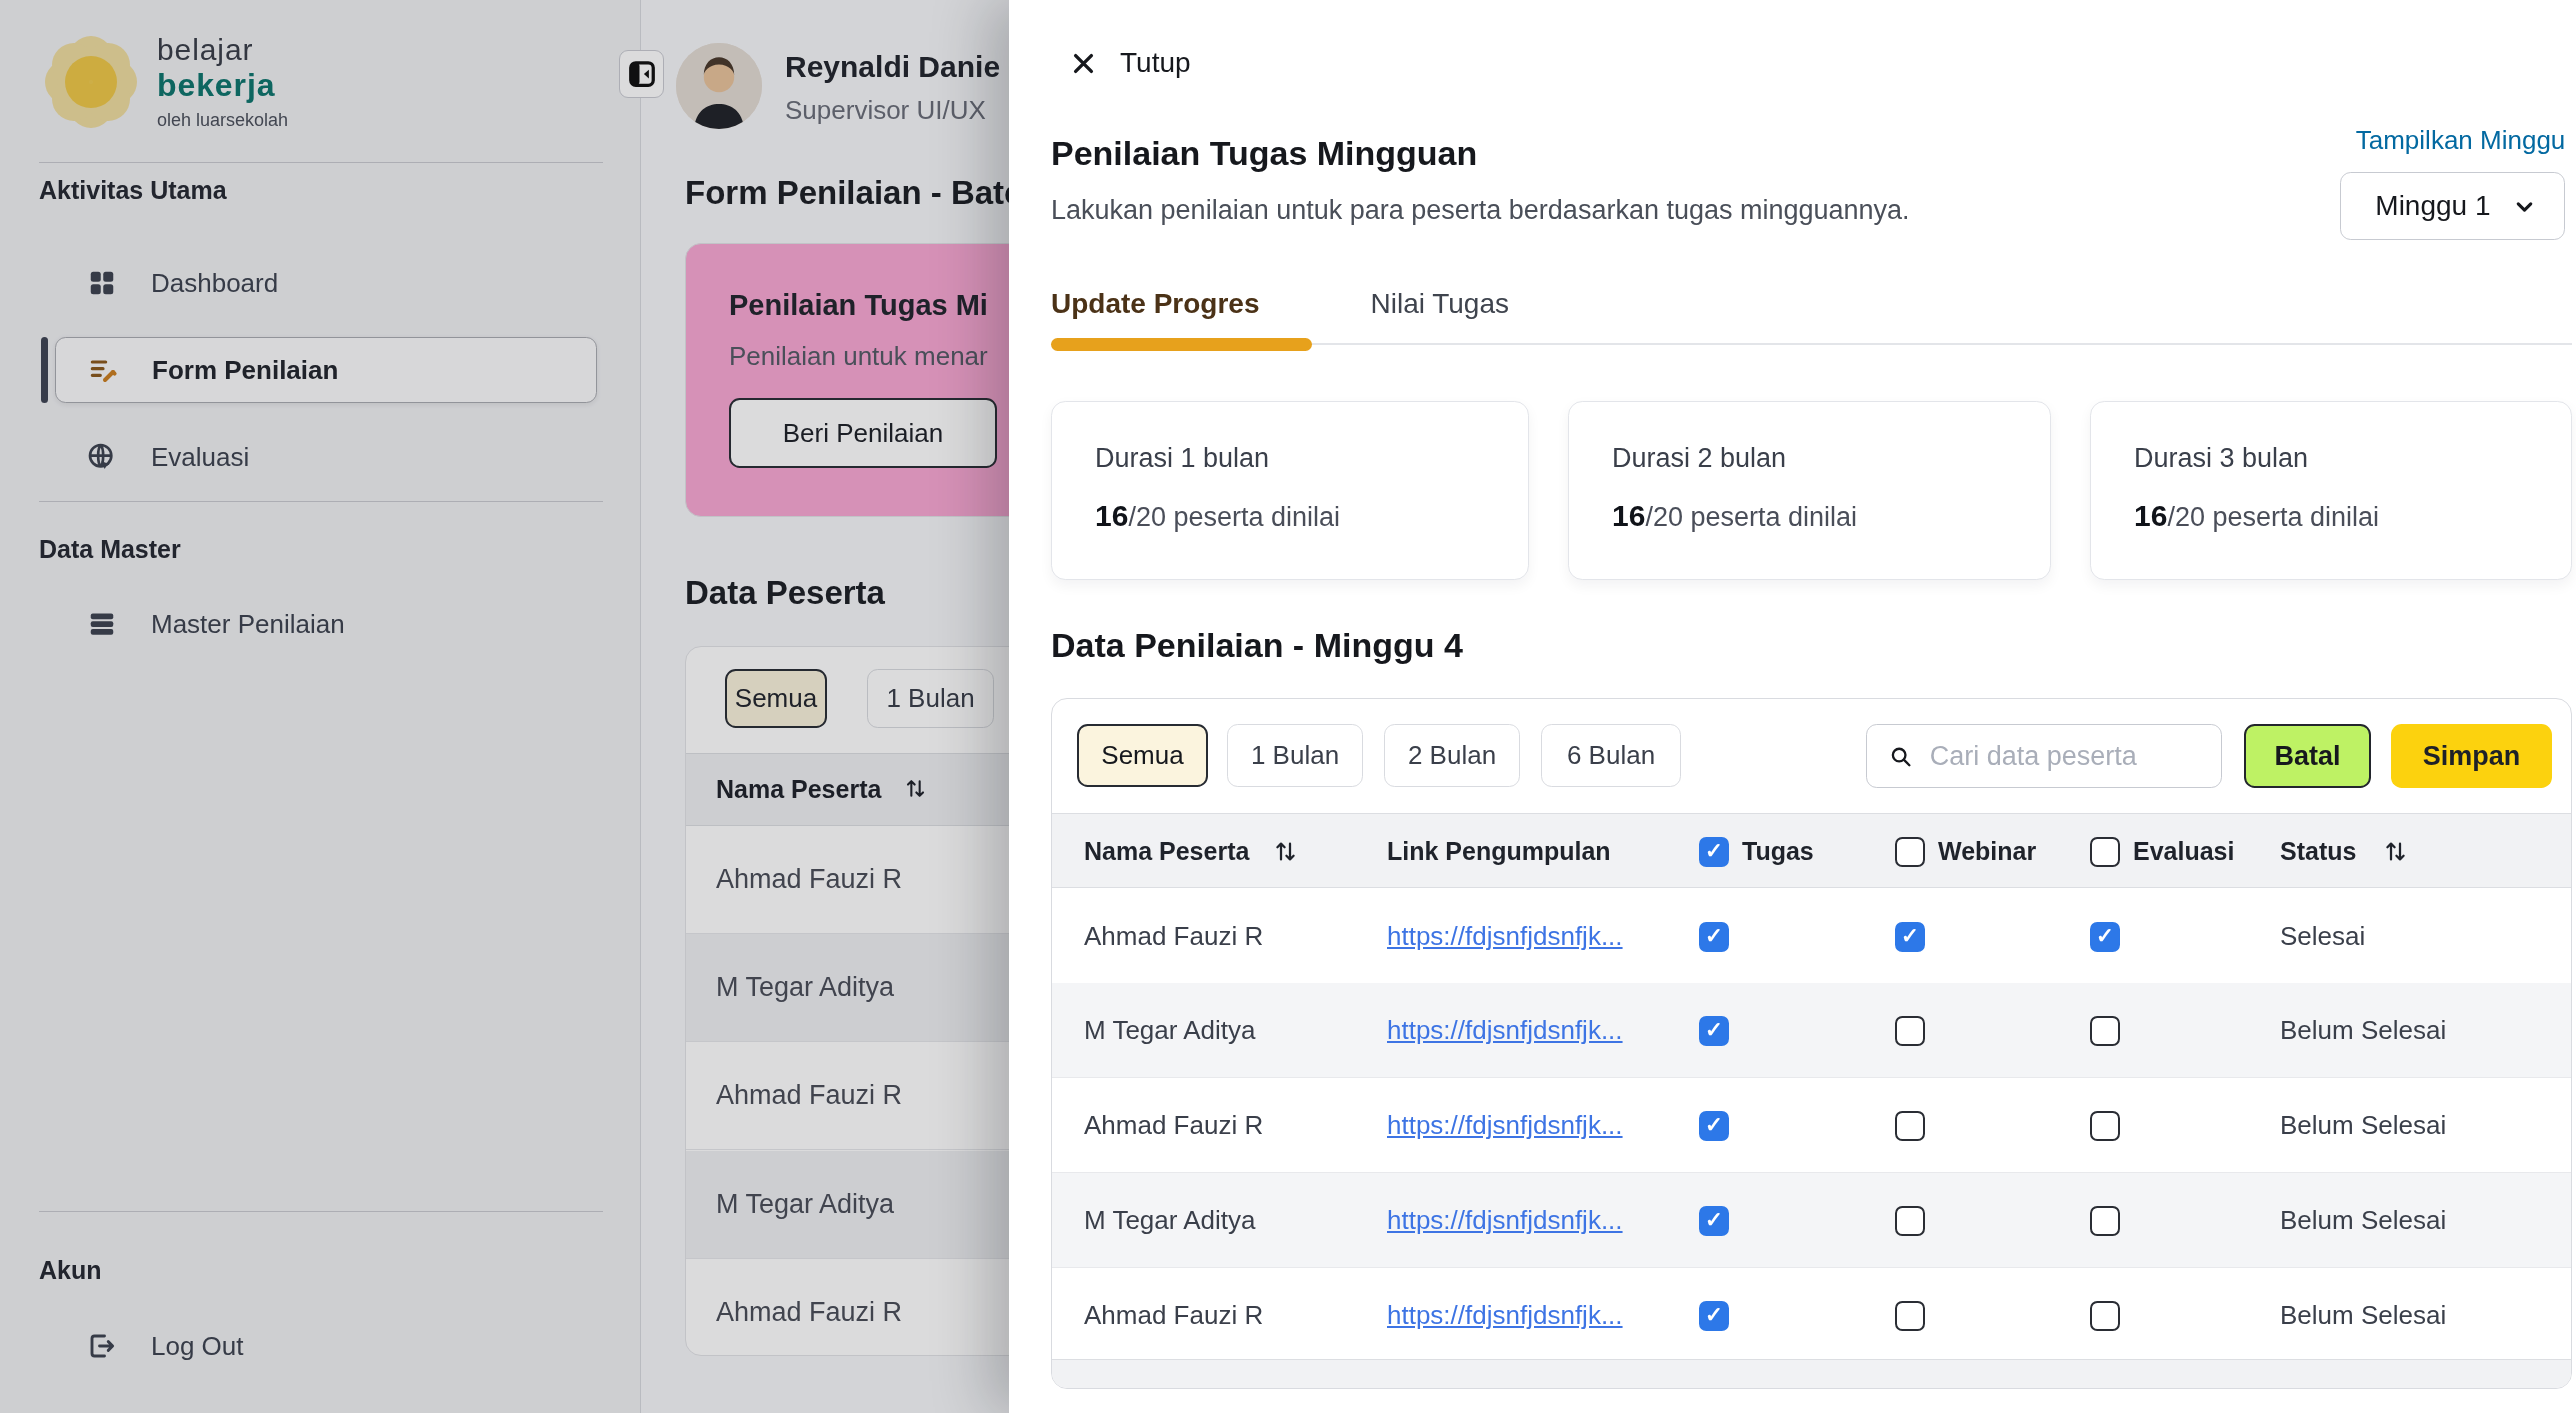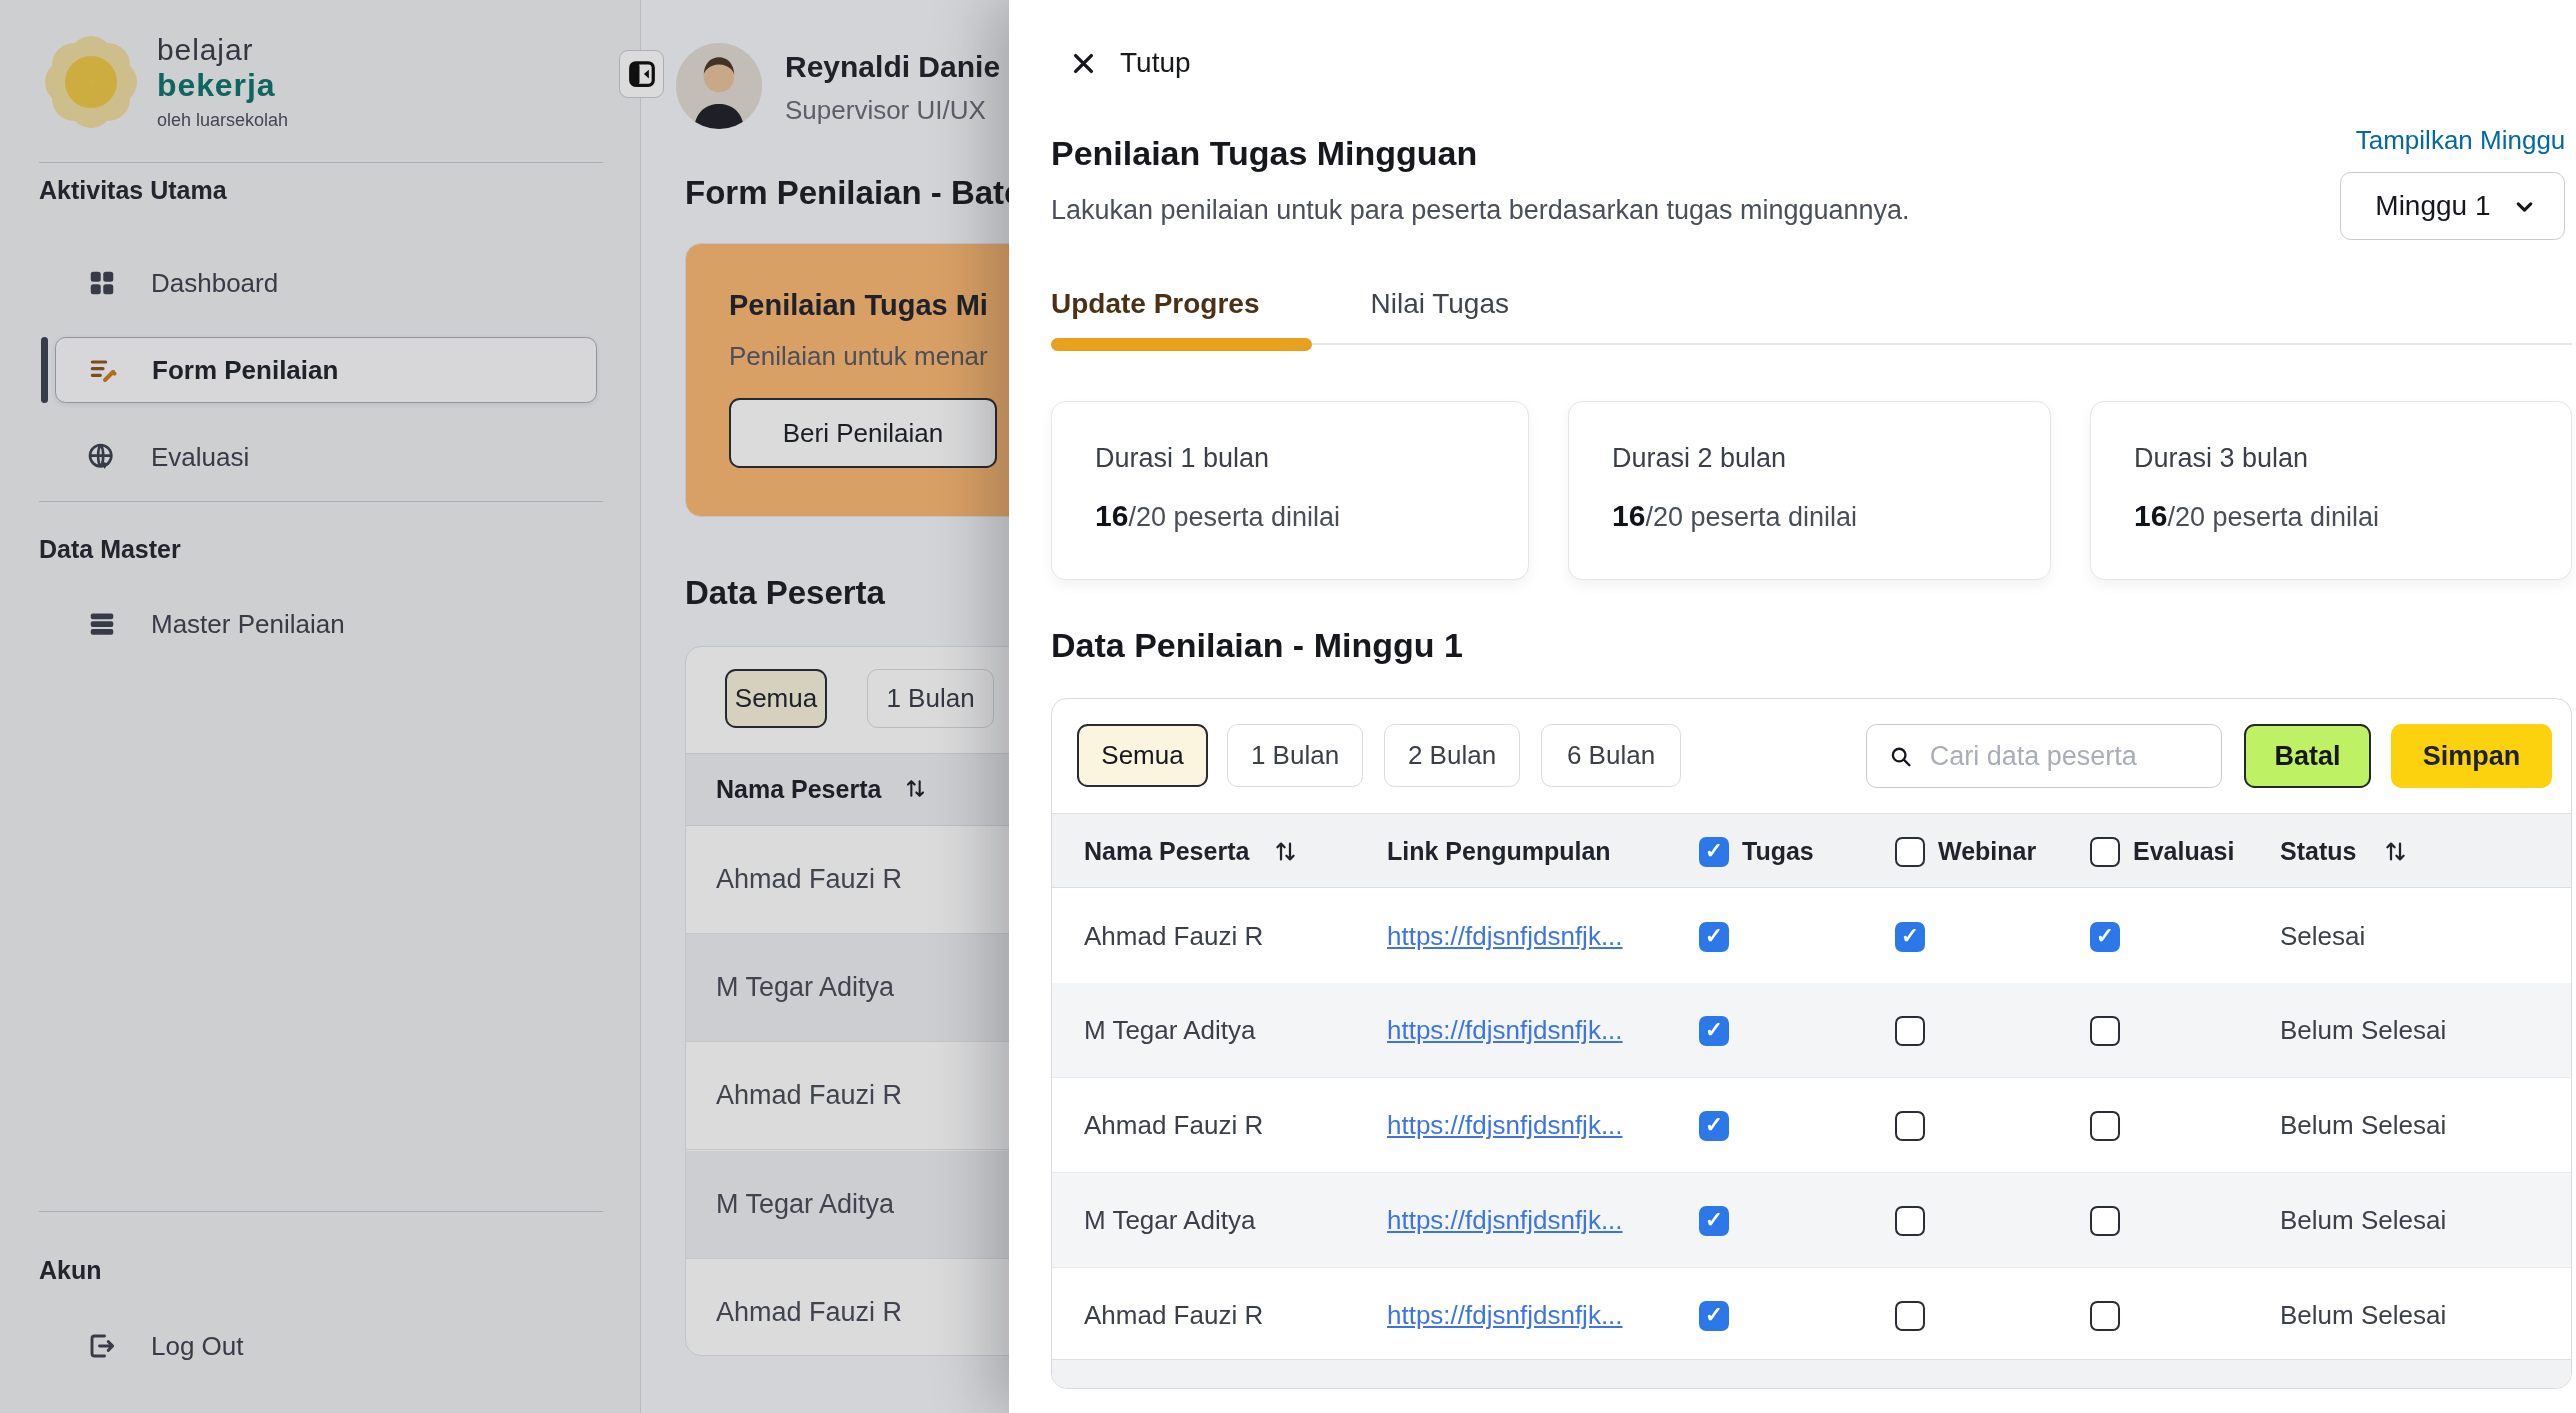--- a/index.html
+++ b/index.html
@@ -19,21 +19,21 @@
   .sb-item .mi{width:34px;height:34px;flex:0 0 auto;display:flex;align-items:center;justify-content:center;}
   .sb-item.active{background:#fbfbfc;border:1.8px solid #aaacb2;box-shadow:0 1.8px 5.4px rgba(20,22,28,.08);font-weight:700;color:#23262e;}
   .active-bar{position:absolute;left:41px;width:7.2px;height:66px;background:#3f4554;border-radius:4.5px;}
 
   .main{position:absolute;left:642px;top:0;width:1934px;height:1413px;background:#f6f7f9;}
   .collapse-btn{position:absolute;left:-23px;top:50px;width:45px;height:48px;background:#ffffff;border:1.8px solid #c9cbd2;border-radius:9px;display:flex;align-items:center;justify-content:center;box-sizing:border-box;}
   .avatar{position:absolute;left:34px;top:43px;width:86px;height:86px;border-radius:50%;overflow:hidden;background:#e6ded6;}
   .u-name{position:absolute;left:143px;top:50px;font-size:30px;font-weight:700;color:#23262e;white-space:nowrap;}
   .u-role{position:absolute;left:143px;top:95px;font-size:26px;color:#6a6e79;white-space:nowrap;}
   .pg-title{position:absolute;left:43px;top:174px;font-size:33px;font-weight:700;color:#1d2026;white-space:nowrap;}
-  .bg-card{position:absolute;left:43px;top:243px;width:608px;height:274px;background:#fdba74;border:1.8px solid #e2e3e7;border-radius:16px;box-sizing:border-box;}
+  .bg-card{position:absolute;left:43px;top:243px;width:608px;height:274px;background:#f9a8d4;border:1.8px solid #e2e3e7;border-radius:16px;box-sizing:border-box;}
   .bg-card-title{position:absolute;left:43px;top:45px;font-size:29px;font-weight:700;color:#23262e;white-space:nowrap;}
   .bg-card-desc{position:absolute;left:43px;top:97px;font-size:26px;color:#555b66;white-space:nowrap;}
   .bg-card-btn{position:absolute;left:43px;top:154px;width:268px;height:70px;background:#fff;border:2.7px solid #2a2e36;border-radius:10.7px;font-size:26px;color:#1e2128;display:flex;align-items:center;justify-content:center;box-sizing:border-box;}
   .dp-title{position:absolute;left:43px;top:574px;font-size:33px;font-weight:700;color:#1d2026;white-space:nowrap;}
   .bg-table{position:absolute;left:43px;top:646px;width:608px;height:710px;background:#ffffff;border:1.8px solid #e2e3e7;border-radius:16px;box-sizing:border-box;overflow:hidden;}
   .bg-chip{position:absolute;top:21.5px;height:59px;border-radius:10.7px;display:flex;align-items:center;justify-content:center;font-size:26px;color:#23262e;box-sizing:border-box;background:#fff;border:1.8px solid #d9dbe0;}
   .bg-chip.sel{left:39px;width:102px;background:#faf3dc;border:2.7px solid #2a2e36;}
   .bg-chip.c1{left:181px;width:127px;color:#3a3f4a;}
   .bg-thead{position:absolute;left:0;top:106px;width:100%;height:73px;background:#eff0f3;border-top:1.8px solid #dcdee2;border-bottom:1.8px solid #dcdee2;display:flex;align-items:center;box-sizing:border-box;}
   .bg-thead .lbl{margin-left:30px;font-size:25px;font-weight:700;color:#1f232b;}
@@ -300,21 +300,21 @@
     </div>
     <div class="stat-card sc2">
       <div class="s-lbl">Durasi 2 bulan</div>
       <div class="s-val"><b>16</b><span>/20 peserta dinilai</span></div>
     </div>
     <div class="stat-card sc3">
       <div class="s-lbl">Durasi 3 bulan</div>
       <div class="s-val"><b>16</b><span>/20 peserta dinilai</span></div>
     </div>
 
-    <div class="sec-title">Data Penilaian - Minggu 1</div>
+    <div class="sec-title">Data Penilaian - Minggu 4</div>
 
     <div class="tbl">
       <div class="chip sel">Semua</div>
       <div class="chip f1">1 Bulan</div>
       <div class="chip f2">2 Bulan</div>
       <div class="chip f3">6 Bulan</div>
 
       <div class="search">
         <svg width="27" height="27" viewBox="0 0 24 24" fill="none" stroke="#16181d" stroke-width="2.4" stroke-linecap="round">
             <circle cx="10.5" cy="10.5" r="6.5"></circle>

